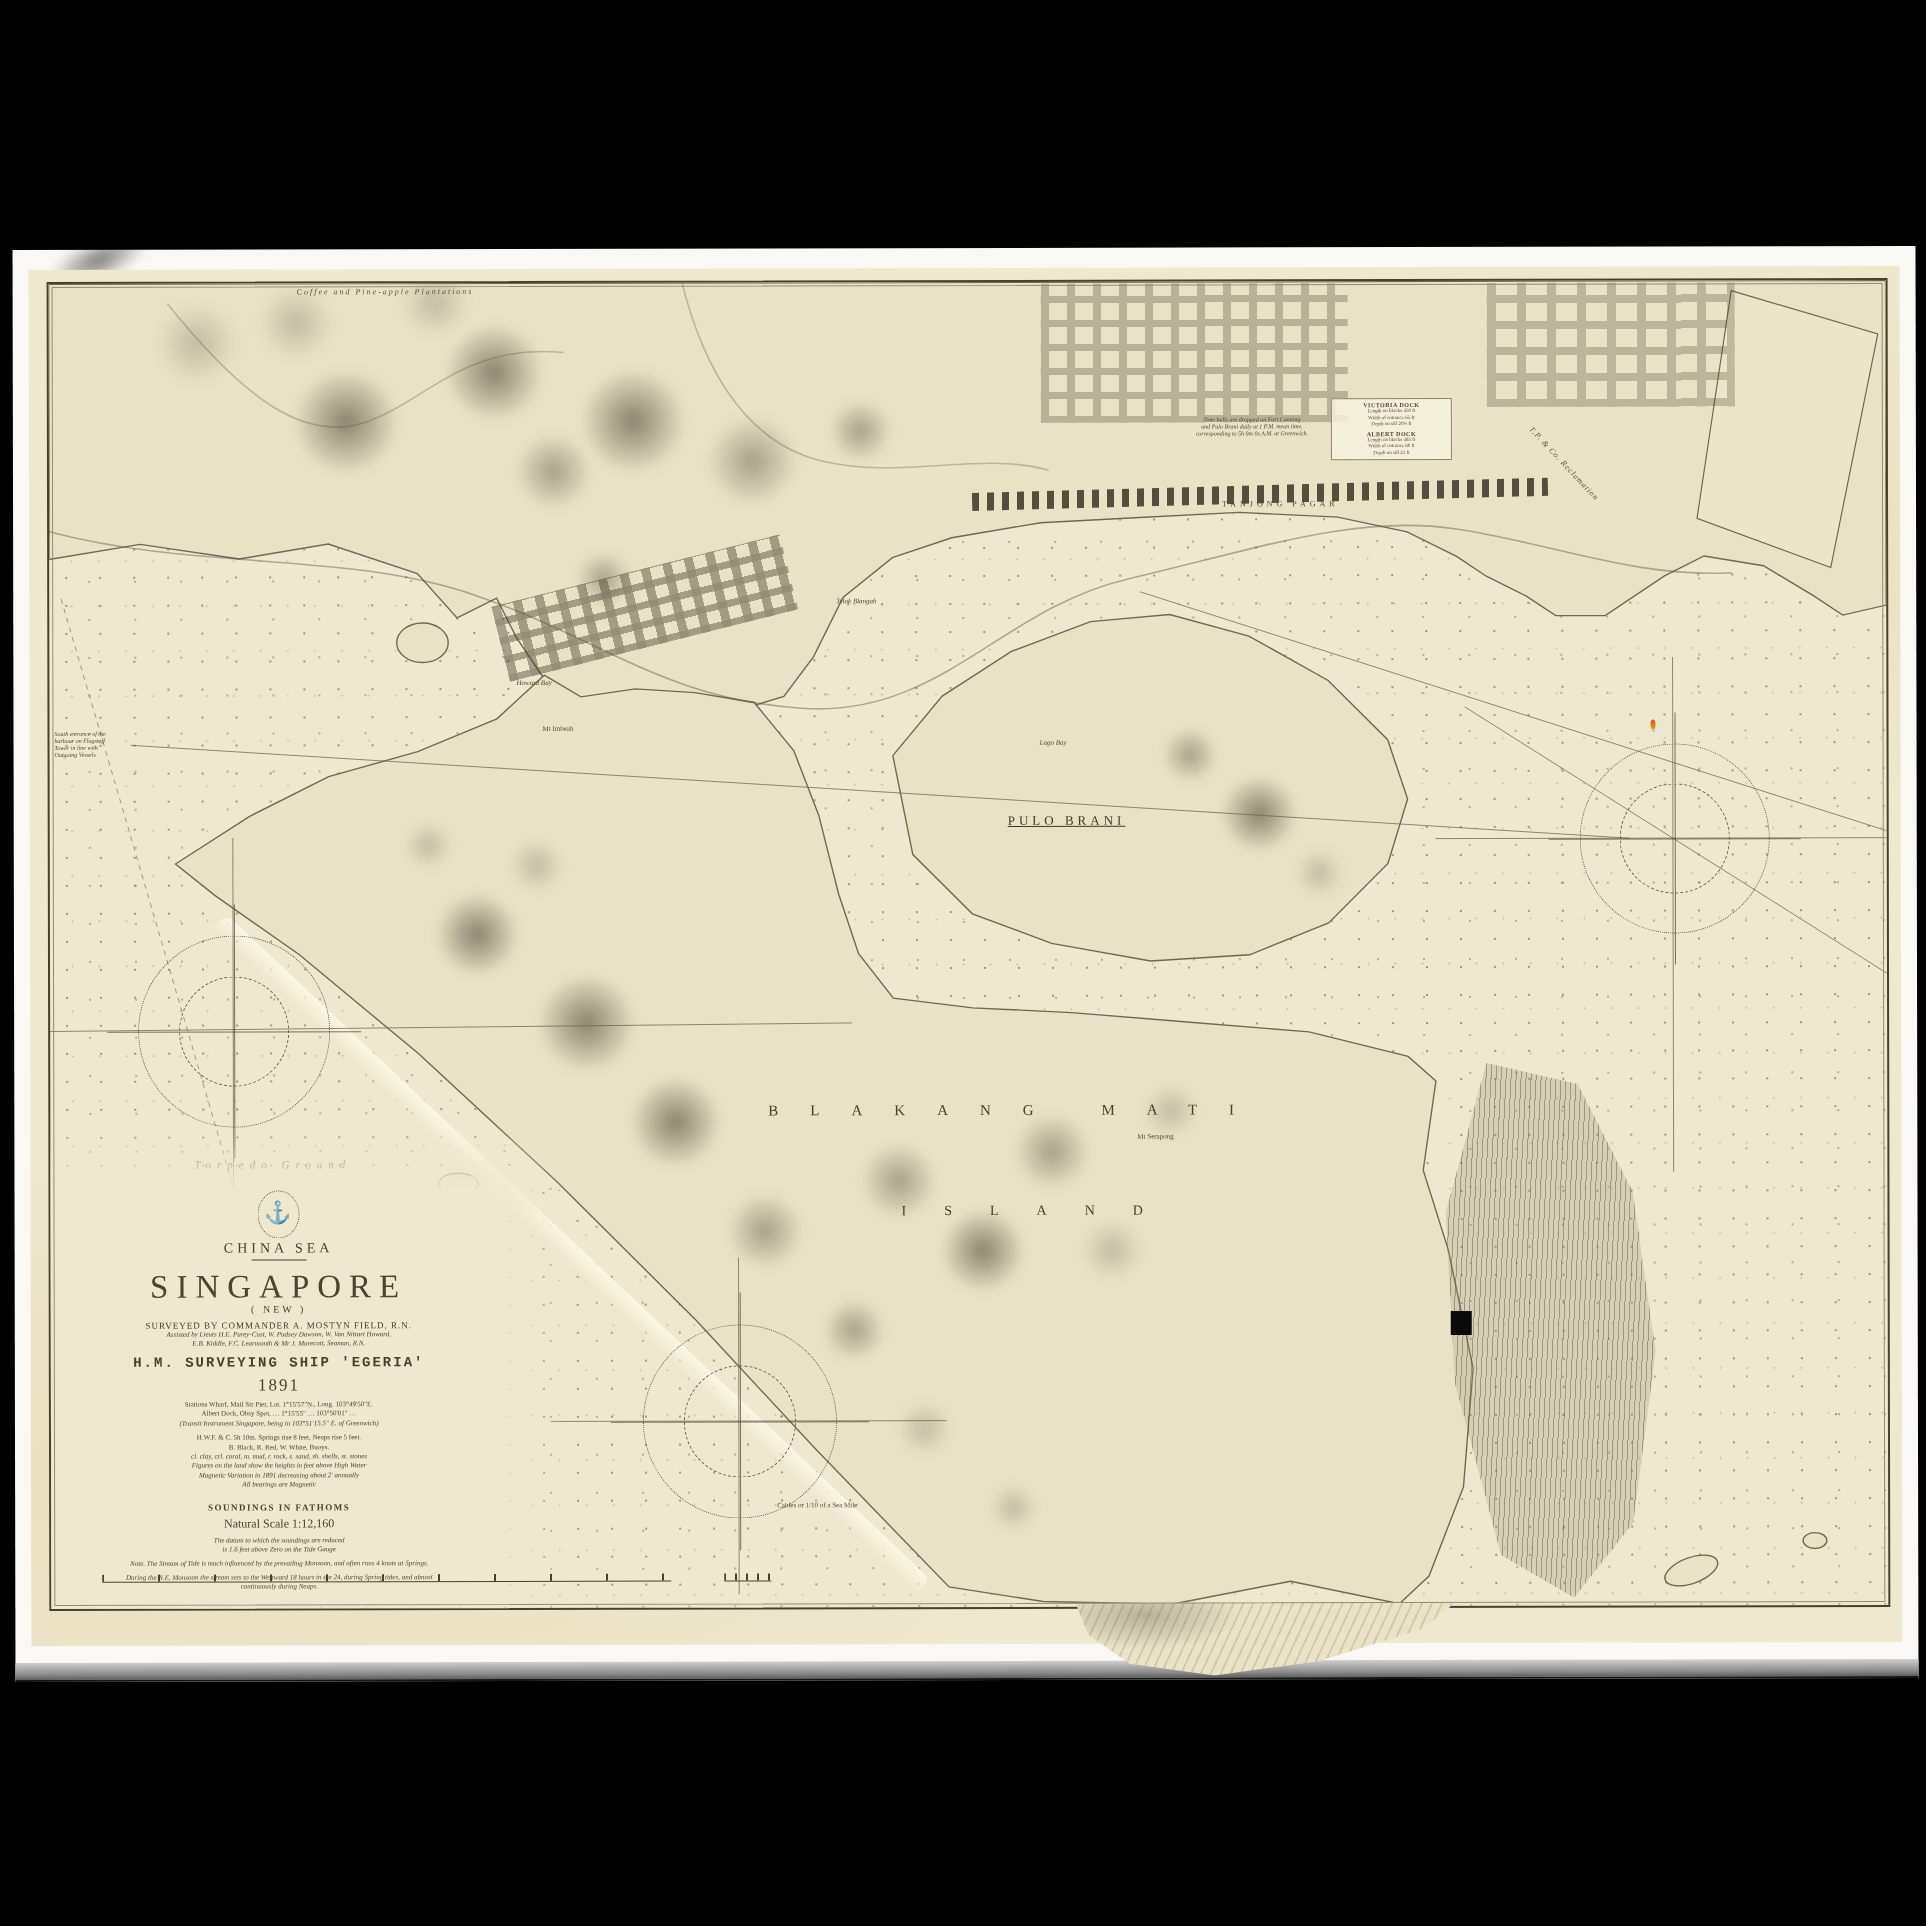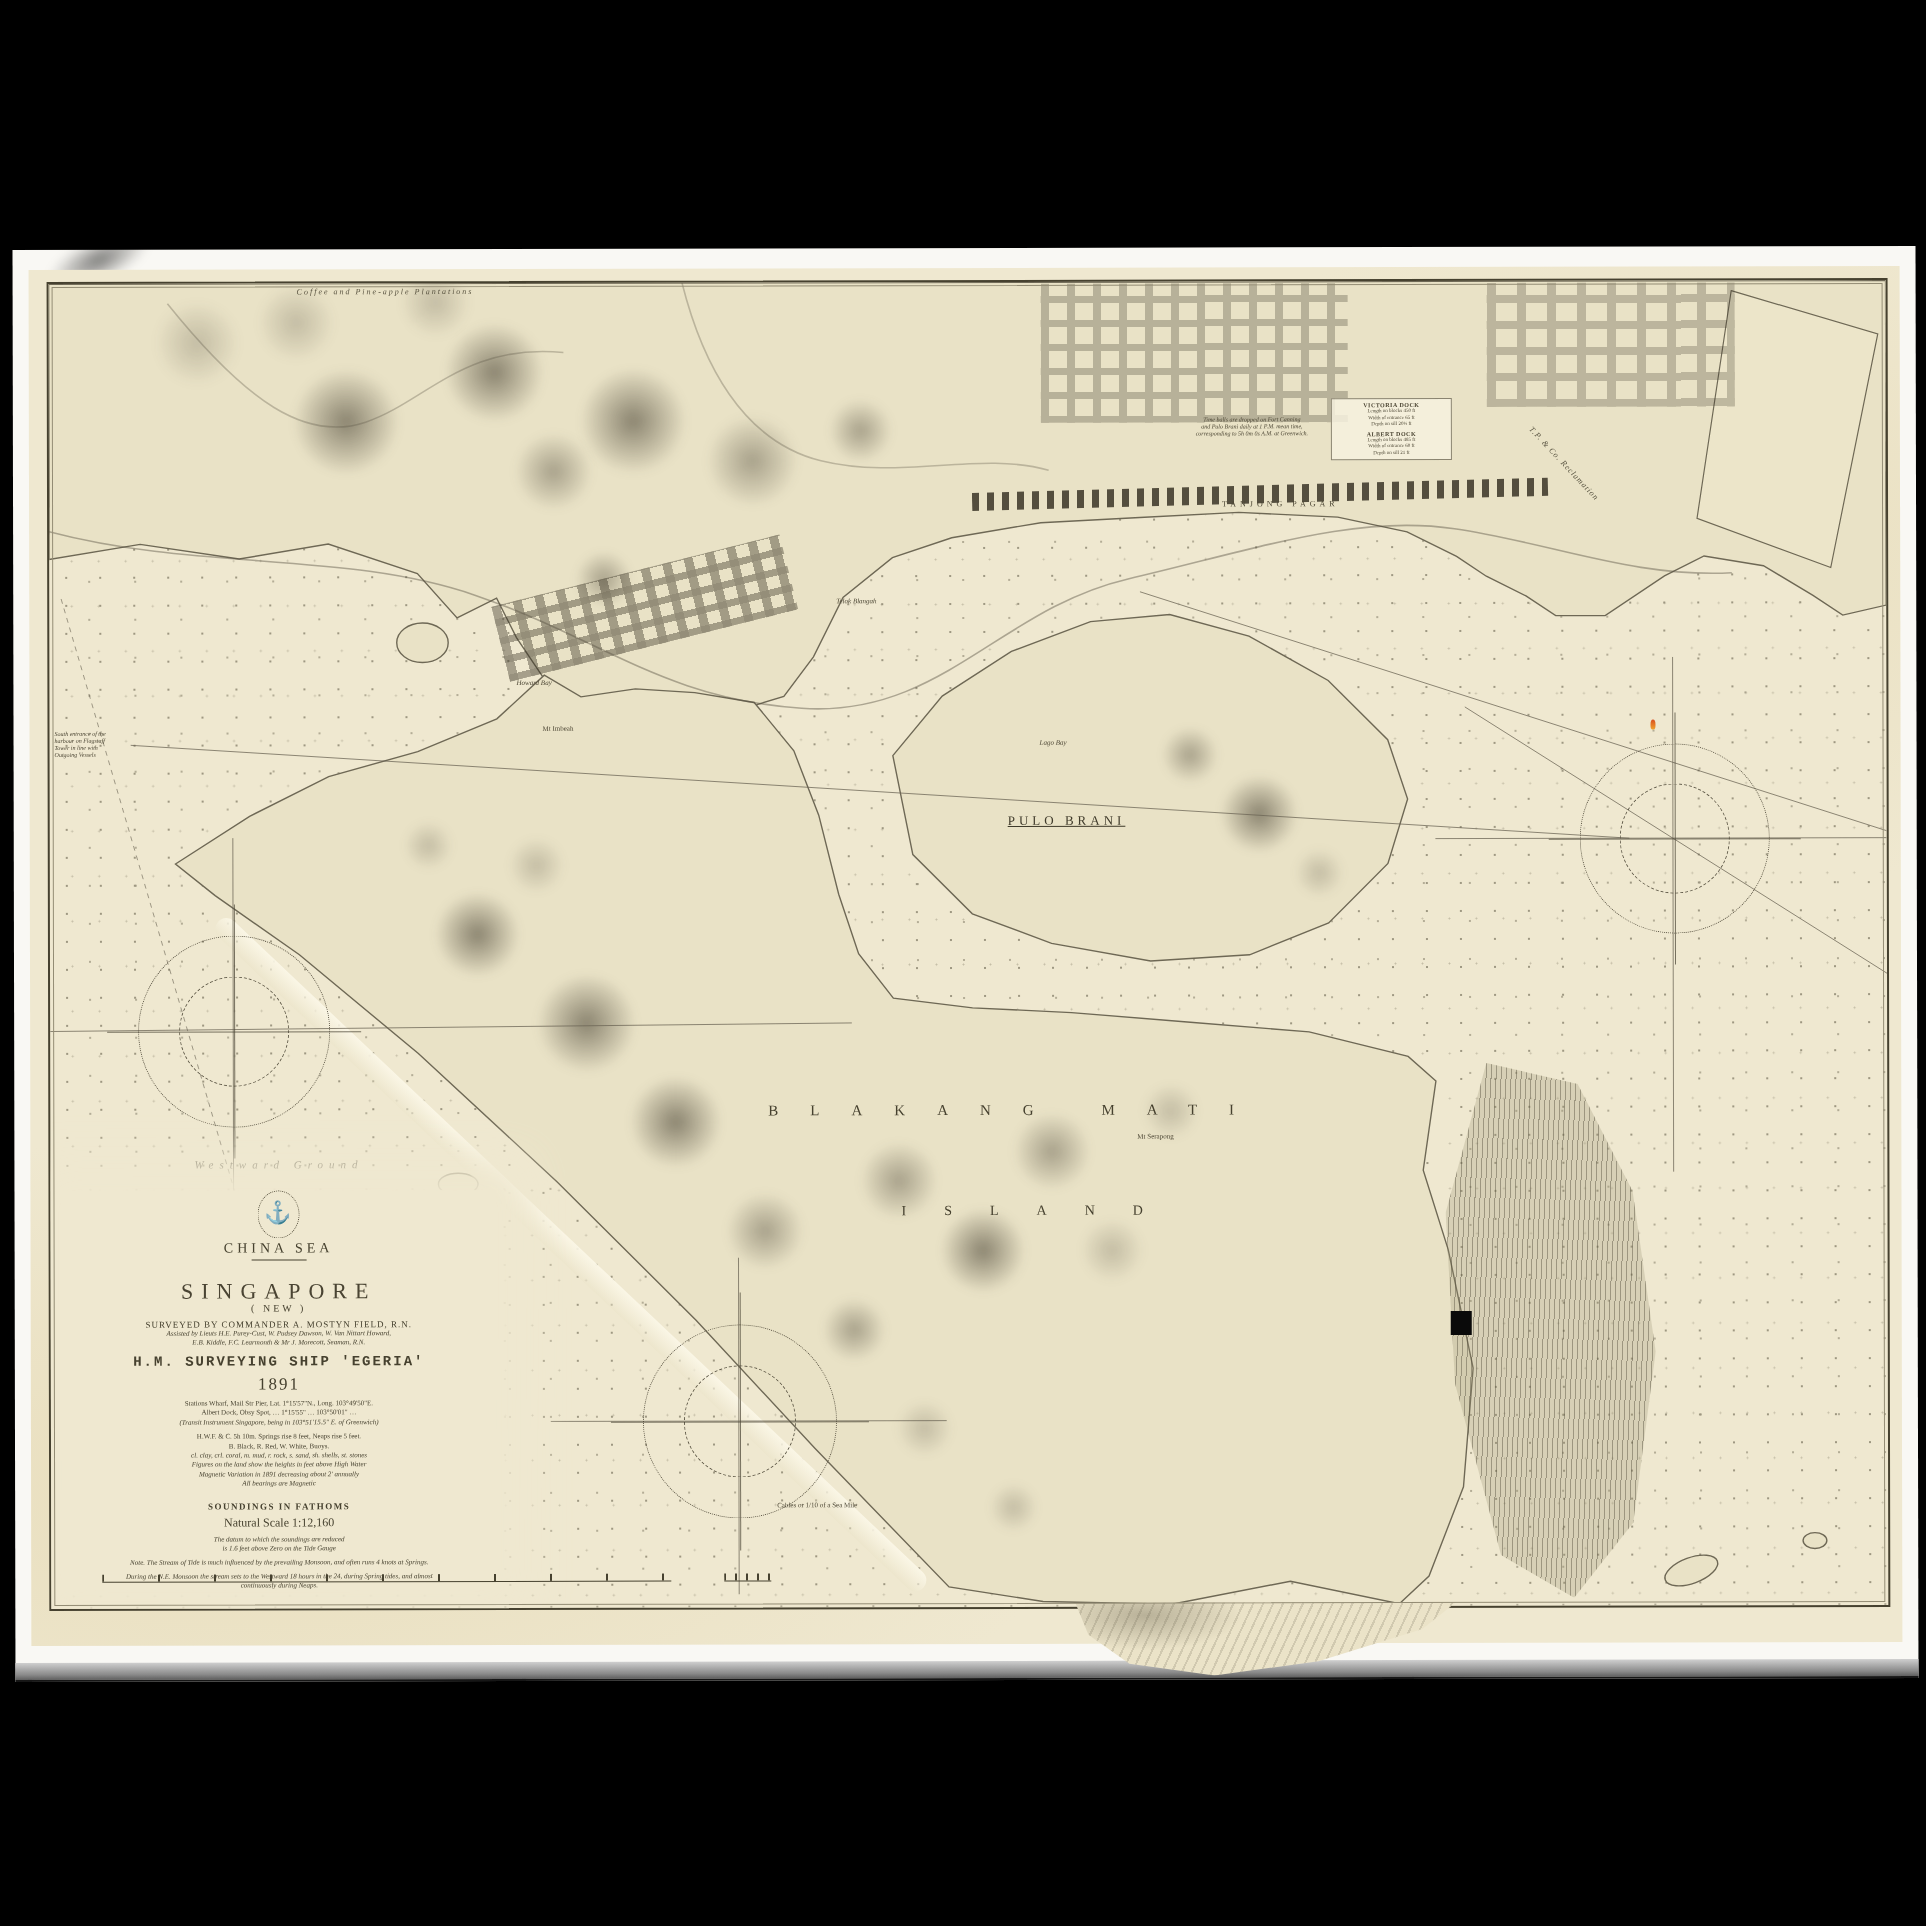--- a/index.html
+++ b/index.html
@@ -100,21 +100,21 @@
   #dock-box .hd{font-weight:bold;font-size:6px;letter-spacing:0.5px;}
   #dock-box div{font-size:5px;line-height:6.4px;}
 
   
   #title-block{position:absolute;left:10px;top:907px;width:436px;text-align:center;z-index:6;
                background:#efe8d0;box-shadow:0 0 45px 32px #efe8d0;color:#46412f;}
   #title-block .seal{width:40px;height:46px;margin:0 auto 2px;border:1px dotted #5a5441;
                border-radius:50%;font-size:22px;line-height:44px;color:#4c4634;}
   .t-sea{font-size:14px;letter-spacing:4px;}
   .t-rule{width:55px;height:1px;background:#46412f;margin:3px auto 6px;}
-  .t-place{font-size:22px;letter-spacing:8px;margin-top:18px;color:#4a4433;}
+  .t-place{font-size:33px;letter-spacing:8px;margin-top:8px;color:#4a4433;}
   .t-title{font-size:40px;font-weight:bold;letter-spacing:3px;line-height:44px;color:#3e392a;}
   .t-new{font-size:10px;letter-spacing:3px;margin-top:-2px;}
   .t-surv{font-size:9px;letter-spacing:1px;margin-top:6px;}
   .t-asst{font-size:7px;line-height:9px;font-style:italic;}
   .t-ship{font-size:14px;letter-spacing:2px;font-weight:bold;margin-top:6px;font-family:Liberation Mono, monospace;}
   .t-year{font-size:17px;letter-spacing:2px;margin-top:5px;}
   .t-sm{font-size:7px;line-height:9.4px;}
   .t-sm.g{margin-top:5px;}
   .t-snd{font-size:9px;font-weight:bold;letter-spacing:1.5px;margin-top:12px;}
   .t-nat{font-size:12px;margin-top:4px;}
@@ -237,21 +237,21 @@
         <span class="lbl tiny it" style="left:787px;top:315px">Telok Blangah</span>
         <span class="lbl" id="lbl-tpagar" style="left:1173px;top:218px">TANJONG PAGAR</span>
         <span class="lbl" id="lbl-reclaim" style="left:1485px;top:144px">T.P. &amp; Co. Reclamation</span>
         <span class="lbl tiny it" style="left:990px;top:457px">Lago Bay</span>
         <span class="lbl" id="lbl-pulo-brani" style="left:958px;top:531px">PULO BRANI</span>
         <span class="lbl" id="lbl-blakang" style="left:718px;top:820px">BLAKANG MATI</span>
         <span class="lbl" id="lbl-island" style="left:851px;top:921px">ISLAND</span>
         <span class="lbl tiny" style="left:1087px;top:851px">Mt Serapong</span>
         <span class="lbl tiny" style="left:493px;top:442px">Mt Imbeah</span>
         <span class="lbl tiny it" style="left:467px;top:396px">Howard Bay</span>
-        <span class="lbl" id="lbl-torpedo" style="left:144px;top:875px">Westward Ground</span>
+        <span class="lbl" id="lbl-torpedo" style="left:144px;top:875px">Torpedo Ground</span>
         <span class="lbl tiny" id="lbl-cables">Cables or 1/10 of a Sea Mile</span>
 
         <div class="lbl micro" id="note-timeball" style="left:1109px;top:135px">
           <div>Time balls are dropped on Fort Canning</div>
           <div>and Pulo Brani daily at 1 P.M. mean time,</div>
           <div>corresponding to 5h 0m 0s A.M. at Greenwich.</div>
         </div>
         <div class="lbl micro" id="note-south" style="left:5px;top:447px">
           <div>South entrance of the</div>
           <div>harbour on Flagstaff</div>

